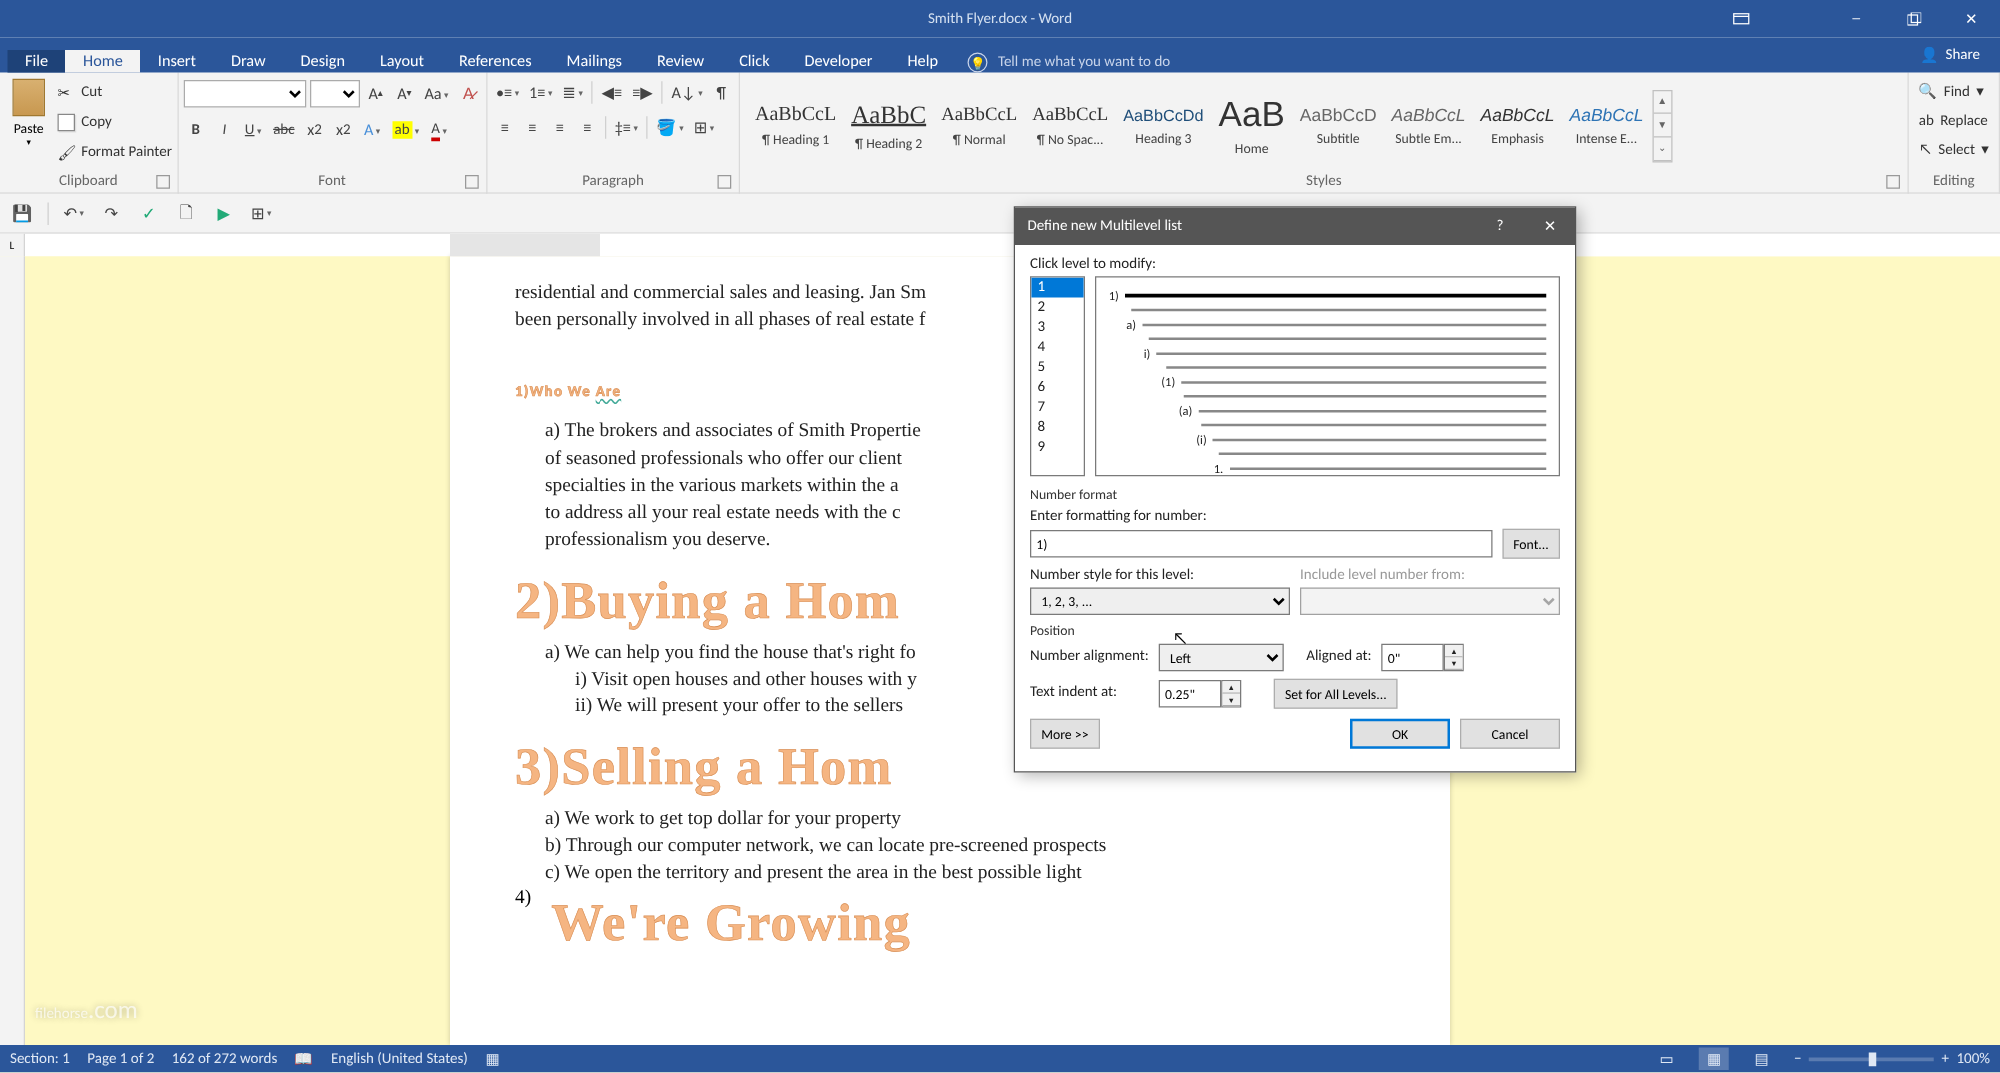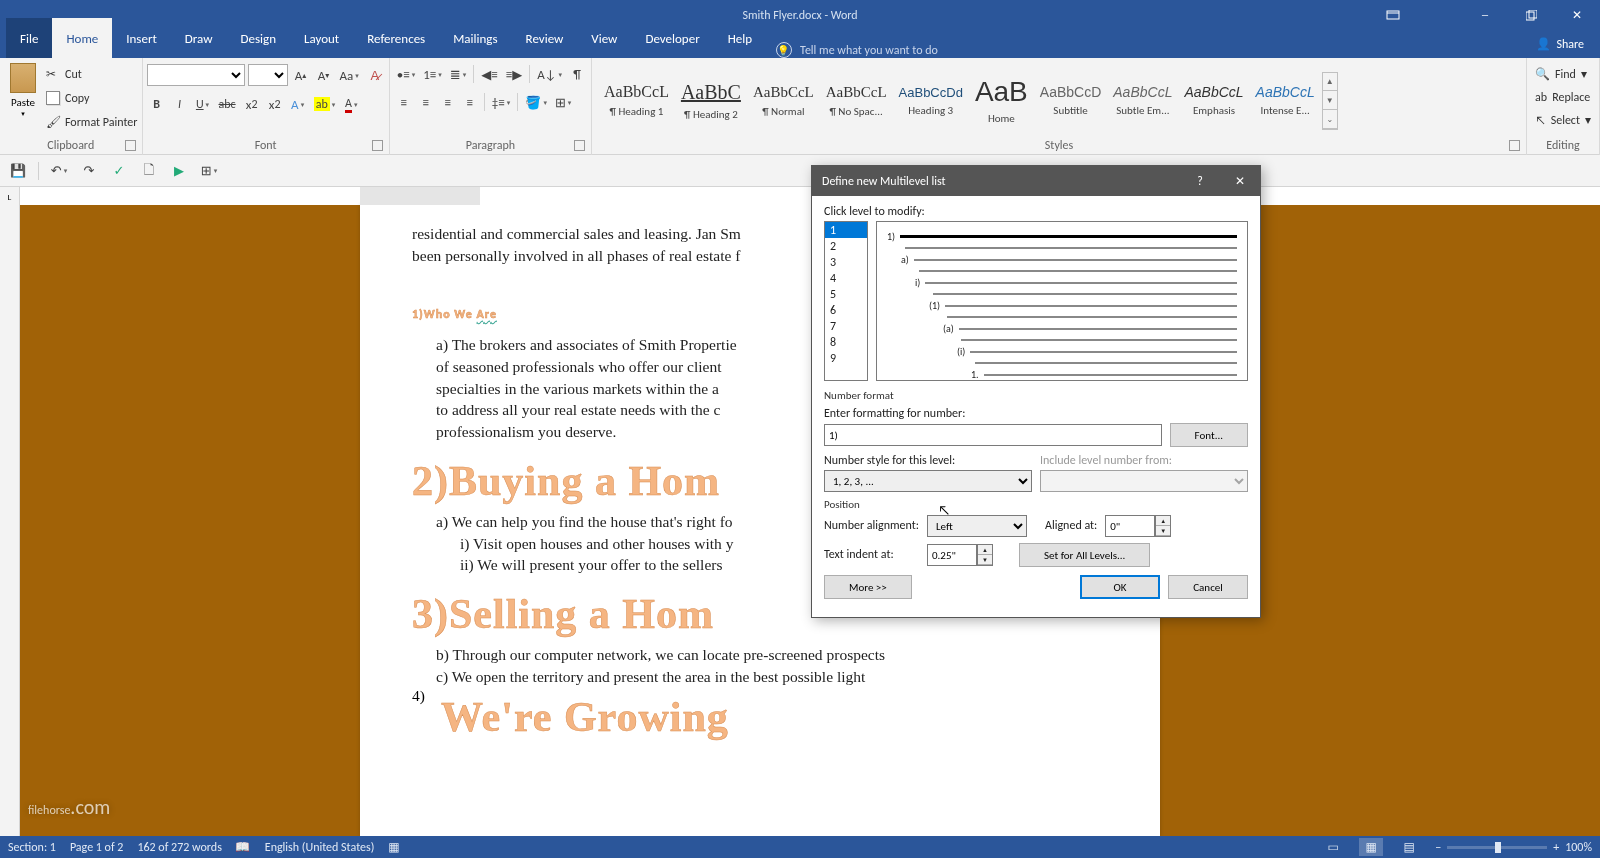--- a/index.html
+++ b/index.html
@@ -7,21 +7,21 @@
 
 
 .titlebar { height:30px; background:#2b569a; color:#fff; display:flex; align-items:center; justify-content:center; position:relative; }
 .titlebar .doc-title { font-size:12px; color:#d4e0f0; }
 .titlebar .win-controls { position:absolute; right:0; top:0; display:flex; }
 .titlebar .win-controls div { width:46px; height:30px; display:flex; align-items:center; justify-content:center; color:#fff; cursor:pointer; }
 .titlebar .ribbonmin { position:absolute; right:184px; top:0; width:46px; height:30px; display:flex; align-items:center; justify-content:center; color:#fff; }
 
 
 .tabbar { height:28px; background:#2b569a; display:flex; align-items:flex-end; padding-left:6px; position:relative; }
-.tabbar .tab { height:40px; padding:0 14px; color:#fff; display:flex; align-items:center; font-size:13px; cursor:pointer; }
+.tabbar .tab { height:18px; padding:0 14px; color:#fff; display:flex; align-items:center; font-size:13px; cursor:pointer; }
 .tabbar .tab.file { background:#1e4278; }
 .tabbar .tab.active { background:#f3f3f3; color:#2b569a; }
 .tabbar .tell { display:flex; align-items:center; color:#c8d4ea; margin-left:10px; font-size:12px; }
 .tabbar .tell .bulb { width:16px; height:16px; border:1px solid #c8d4ea; border-radius:50%; margin-right:8px; display:flex; align-items:center; justify-content:center; font-size:10px; }
 .tabbar .share { position:absolute; right:8px; top:0; height:28px; display:flex; align-items:center; color:#fff; cursor:pointer; padding:0 8px; }
 .tabbar .share .icon { margin-right:5px; }
 
 
 .ribbon { height:97px; background:#f3f3f3; border-bottom:1px solid #d4d4d4; display:flex; }
 .group { border-right:1px solid #d9d9d9; display:flex; flex-direction:column; height:97px; padding:2px 4px 0; }
@@ -67,21 +67,21 @@
 .qat { height:32px; background:#f3f3f3; border-bottom:1px solid #d4d4d4; display:flex; align-items:center; padding-left:6px; gap:6px; }
 .qat .btn { width:24px; height:24px; }
 
 
 .ruler-row { height:18px; background:#fff; display:flex; }
 .ruler-corner { width:20px; border-right:1px solid #d4d4d4; background:#f3f3f3; display:flex; align-items:center; justify-content:center; font-size:9px; }
 .ruler { flex:1; position:relative; background:#fff; margin-left:340px; }
 .ruler .shade { position:absolute; top:0; height:18px; background:#e5e5e5; }
 
 
-.docarea { display:flex; height:calc(100% - 30px - 28px - 97px - 32px - 18px - 22px); background:#a16207; }
+.docarea { display:flex; height:calc(100% - 30px - 28px - 97px - 32px - 18px - 22px); background:#fef9c3; }
 .vruler { width:20px; background:#f3f3f3; border-right:1px solid #d4d4d4; }
 .page { width:800px; background:#fff; margin-left:340px; box-shadow:0 0 4px rgba(0,0,0,.2); padding:18px 52px; overflow:hidden; }
 .page p { font-family:Georgia,serif; font-size:15.5px; color:#222; line-height:1.4; }
 .h { font-family:"Cooper Black",Georgia; font-weight:900; font-size:42px; color:#f5b582; -webkit-text-stroke:0.5px #d88e54; margin:14px 0 6px; letter-spacing:1px; }
 .l1 { margin-left:0; }
 .l2 { margin-left:24px; }
 .l3 { margin-left:48px; }
 .num4 { display:flex; align-items:flex-start; }
 .num4 .n { font-family:Georgia; font-size:15.5px; margin-right:16px; }
 
@@ -105,21 +105,21 @@
 .dialog .levellist div { padding:1px 5px; cursor:pointer; }
 .dialog .levellist div.sel { background:#0078d7; color:#fff; }
 .dialog .preview { flex:1; height:160px; border:1px solid #7a7a7a; padding:8px 10px; overflow:hidden; }
 .dialog .preview .pline { display:flex; align-items:center; margin-bottom:4px; }
 .dialog .preview .pmark { font-size:10px; margin-right:5px; white-space:nowrap; }
 .dialog .preview .pbar { height:2px; background:#888; flex:1; }
 .dialog .preview .pbar.bold { height:3px; background:#000; }
 .dialog .section { font-size:11px; color:#333; margin:6px 0 4px; }
 .dialog .frow { display:flex; align-items:center; gap:8px; margin-bottom:6px; }
 .dialog input[type=text], .dialog select { border:1px solid #7a7a7a; height:22px; padding:0 4px; font-size:11px; }
-.dialog .dbtn { height:24px; border:1px solid #adadad; background:#e1e1e1; padding:0 24px; cursor:pointer; font-size:11px; }
+.dialog .dbtn { height:24px; border:1px solid #adadad; background:#e1e1e1; padding:0 8px; cursor:pointer; font-size:11px; }
 .dialog .dbtn.primary { border:2px solid #0078d7; }
 .spinner { display:flex; }
 .spinner input { width:50px; border-right:none; }
 .spinner .spins { display:flex; flex-direction:column; border:1px solid #7a7a7a; }
 .spinner .spins div { width:14px; height:10px; font-size:6px; display:flex; align-items:center; justify-content:center; background:#f0f0f0; cursor:pointer; border-bottom:1px solid #adadad; }
 
 
 .watermark { position:absolute; left:28px; bottom:35px; font-family:Arial; font-size:36px; font-weight:300; color:rgba(255,255,255,.7); letter-spacing:0; text-shadow:0 0 6px rgba(0,0,0,.3); }
 .watermark .com { font-size:20px; }
 
@@ -152,21 +152,21 @@
 <div class="tabbar">
   <div class="tab file">File</div>
   <div class="tab active">Home</div>
   <div class="tab">Insert</div>
   <div class="tab">Draw</div>
   <div class="tab">Design</div>
   <div class="tab">Layout</div>
   <div class="tab">References</div>
   <div class="tab">Mailings</div>
   <div class="tab">Review</div>
-  <div class="tab">View</div>
+  <div class="tab">Click</div>
   <div class="tab">Developer</div>
   <div class="tab">Help</div>
   <div class="tell">
       <span class="bulb">💡</span>
       <span>Tell me what you want to do</span>
     </div>
   <div class="share">
       <span class="icon">👤</span>
       <span>Share</span>
     </div>
@@ -354,20 +354,21 @@
     <p class="l2" style="white-space:pre-line">a)   The brokers and associates of Smith Propertie
       of seasoned professionals who offer our client
       specialties in the various markets within the a
       to address all your real estate needs with the c
       professionalism you deserve.</p>
     <div class="h">2)Buying a Hom</div>
     <p class="l2">a)   We can help you find the house that's right fo</p>
     <p class="l3">i)    Visit open houses and other houses with y</p>
     <p class="l3">ii)   We will present your offer to the sellers</p>
     <div class="h">3)Selling a Hom</div>
+    <p class="l2">a)   We work to get top dollar for your property</p>
     <p class="l2">b)   Through our computer network, we can locate pre-screened prospects</p>
     <p class="l2">c)   We open the territory and present the area in the best possible light</p>
     <div class="num4">
       <span class="n">4)</span>
       <span class="h" style="margin:6px 0">We're Growing</span>
     </div>
   </div>
 </div>
 
 <div class="statusbar">

